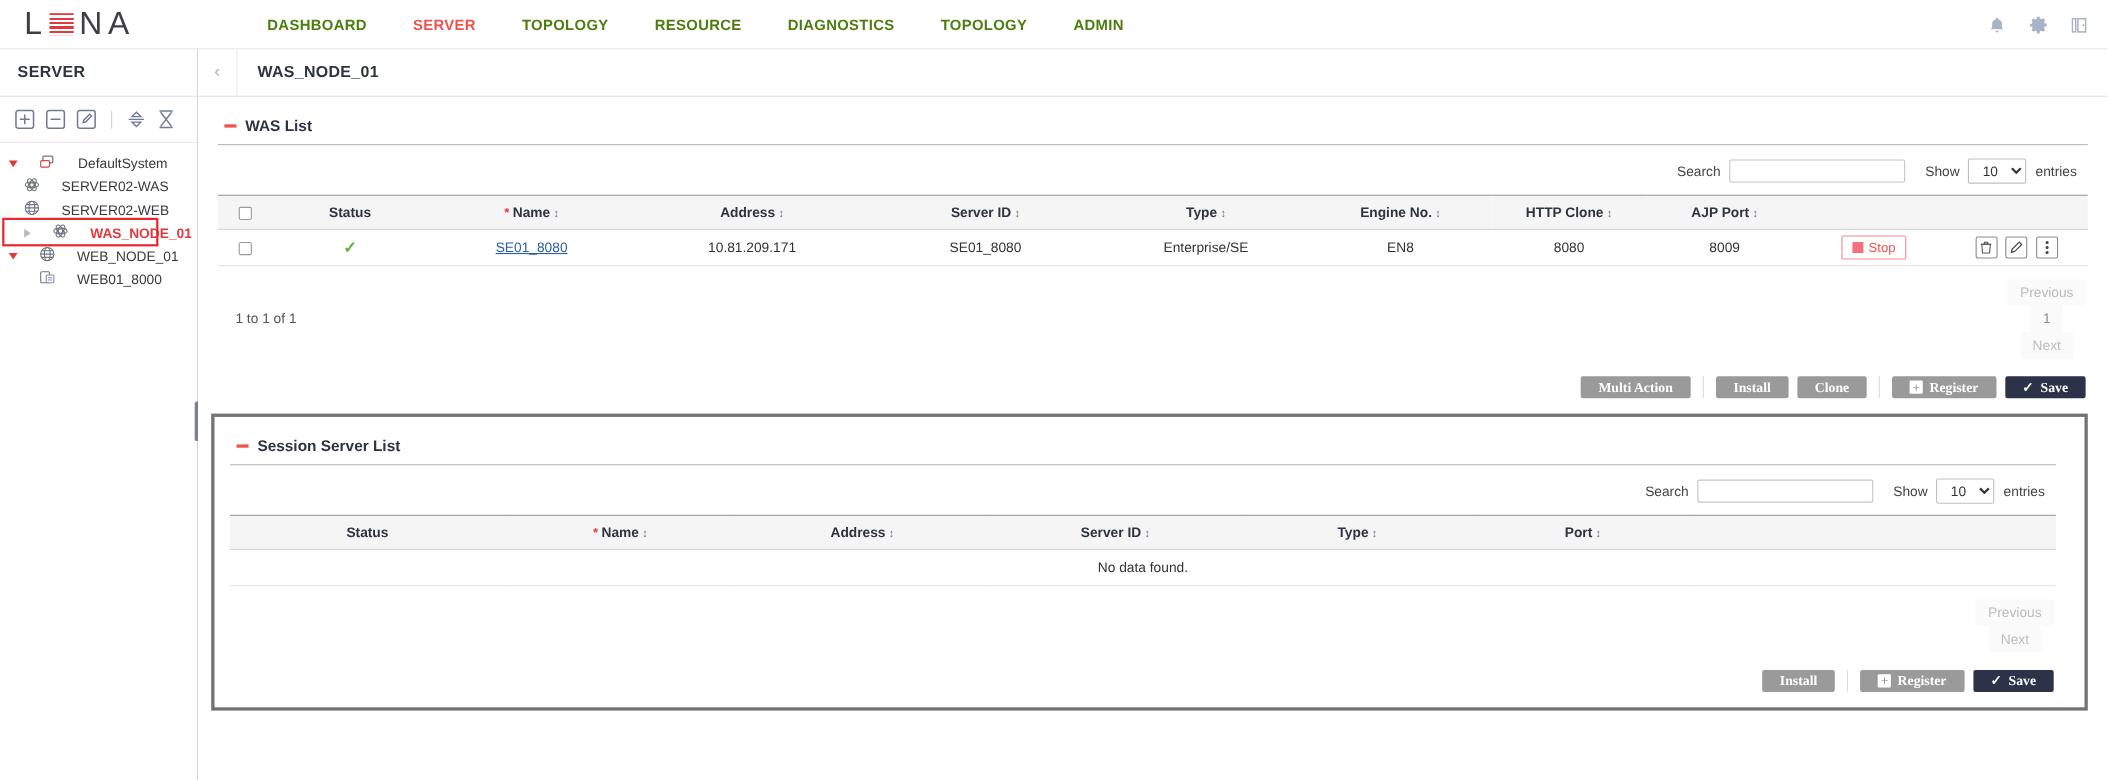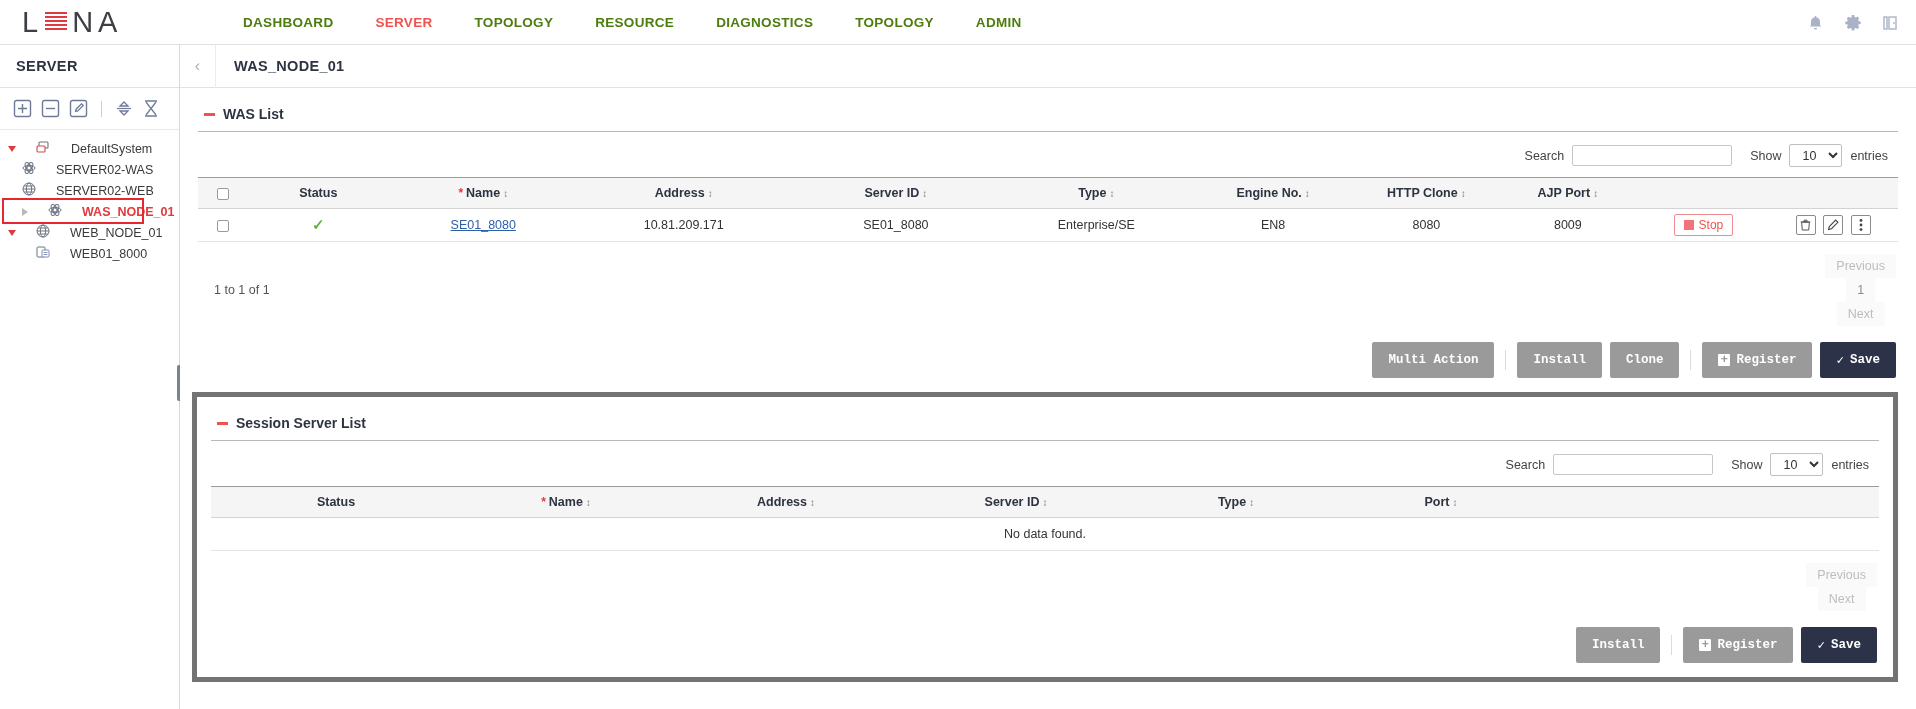--- a/index.html
+++ b/index.html
@@ -175,41 +175,41 @@
     background: #fafafa; cursor: pointer;
   }
   .pager span.pg-num { color: #8d8d8d; }
 
   .btn-row {
     display: flex; align-items: center; justify-content: flex-end;
     gap: 8px; padding: 16px 2px 0 0;
   }
   .btn {
     display: inline-flex; align-items: center; justify-content: center; gap: 6px;
-    height: 36px; padding: 0 16px; border: none; border-radius: 2px;
+    height: 20px; padding: 0 16px; border: none; border-radius: 2px;
     font-size: 12.5px; font-weight: bold; cursor: pointer; color: #fff;
-    font-family: Liberation Mono, monospace; white-space: nowrap;
+    font-family: Liberation Serif, serif; white-space: nowrap;
   }
   .btn-gray { background: #9a9a9a; }
   .btn-dark { background: #2c3349; }
   .btn-sep { width: 1px; height: 20px; background: #dcdcdc; margin: 0 3px; }
   .plus-sq {
     width: 12px; height: 12px; background: #fff; color: #9a9a9a;
     display: inline-flex; align-items: center; justify-content: center;
     font-size: 12px; line-height: 1; border-radius: 1px; font-weight: bold;
   }
 
   .nodata-row td {
     text-align: center; color: #444; height: 36px; font-size: 12.5px;
     border-bottom: 1px solid #9b9b9b;
   }
 
   .session-box {
-    border: 5px solid #737373; margin: 14px 0 0 -6px;
-    padding: 0 14px 14px 14px; position: relative;
+    border: 3px solid #737373; margin: 14px 0 0 -6px;
+    padding: 0 26px 14px 14px; position: relative;
   }
 </style>
 </head>
 <body>
 
 <div class="topbar">
   <div class="logo">
     <span>L</span>
     <span class="logo-e"></span>
     <span>N</span>

